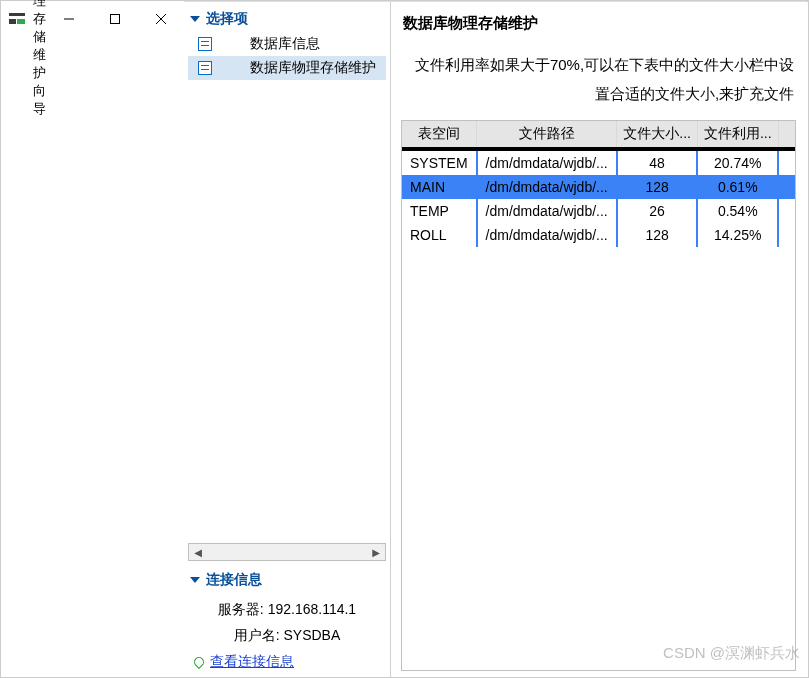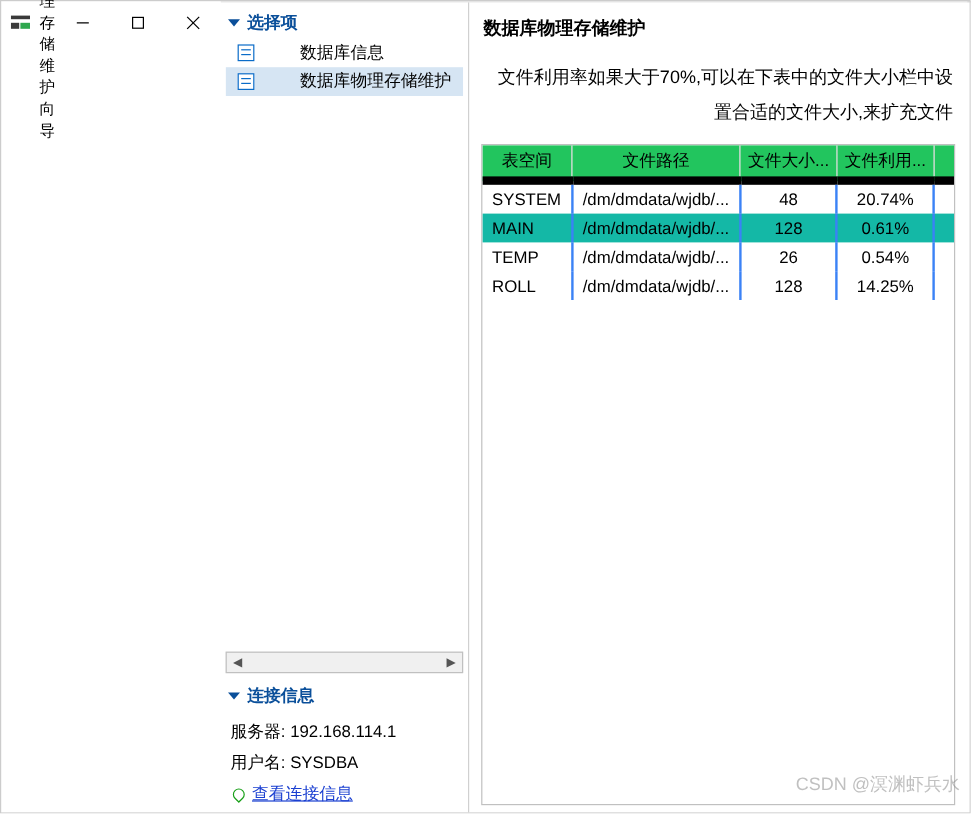--- a/index.html
+++ b/index.html
@@ -5,21 +5,21 @@
   * { box-sizing: border-box; font-family: "Microsoft YaHei", "SimSun", sans-serif; }
   body { margin: 0; background: #fff; font-size: 13px; color: #000; }
   .window { width: 809px; height: 678px; border: 1px solid #ccc; display: flex; flex-direction: row; background: #fff; position: relative; }
   .titlebar { height: 36px; display: flex; align-items: center; padding: 0 0 0 8px; }
   .titlebar .app-icon svg { width: 16px; height: 16px; display: block; }
   .titlebar .title-text { margin-left: 8px; font-size: 13px; }
   .winbtns { margin-left: auto; display: flex; }
   .winbtn { width: 46px; height: 32px; display: flex; align-items: center; justify-content: center; }
   .winbtn svg { width: 12px; height: 12px; stroke: #000; stroke-width: 1; fill: none; }
   .body { flex: 1; display: flex; border-top: 1px solid #e0e0e0; min-height: 0; }
-  .sidebar { width: 207px; display: flex; flex-direction: column; border-right: 1px solid #d0d0d0; padding: 4px; }
+  .sidebar { width: 207px; display: flex; flex-direction: column; border-right: 1px solid #d0d0d0; padding: 4px; text-align: center; }
   .section-hdr { display: flex; align-items: center; padding: 4px 2px; color: #0a4f9a; font-weight: bold; font-size: 14px; }
   .section-hdr .tri { width: 0; height: 0; border-left: 5px solid transparent; border-right: 5px solid transparent; border-top: 6px solid #0a4f9a; margin-right: 6px; }
   .nav-list { overflow: hidden; }
   .nav-item { display: flex; align-items: center; padding: 3px 4px 3px 10px; font-size: 14px; white-space: nowrap; cursor: default; gap: 34px; }
   .nav-item.sel { background: #d6e5f3; }
   .nav-item .doc-icon { width: 14px; height: 14px; border: 1px solid #0a6cc8; margin-right: 4px; position: relative; background: #fff; flex-shrink: 0; }
   .nav-item .doc-icon::before, .nav-item .doc-icon::after { content: ""; position: absolute; left: 2px; right: 2px; height: 1px; background: #0a6cc8; }
   .nav-item .doc-icon::before { top: 3px; }
   .nav-item .doc-icon::after { top: 7px; }
   .hscroll { margin-top: auto; display: flex; align-items: center; background: #f0f0f0; height: 18px; border: 1px solid #c0c0c0; }
@@ -28,25 +28,25 @@
   .conn-info { margin-top: 6px; font-size: 14px; }
   .conn-row { padding: 2px 4px 6px; white-space: nowrap; overflow: hidden; }
   .view-link { color: #1a3fd1; text-decoration: underline; display: flex; align-items: center; padding: 2px 4px; }
   .view-link .link-icon { width: 14px; height: 14px; margin-right: 4px; position: relative; }
   .view-link .link-icon::before { content: ""; position: absolute; inset: 2px; border: 1.5px solid #1aa01a; border-radius: 50% 50% 50% 0; transform: rotate(-45deg); }
   .main { flex: 1; display: flex; flex-direction: column; padding: 6px 10px 6px 10px; min-width: 0; }
   .page-title { font-size: 15px; font-weight: bold; padding: 6px 2px 18px; }
   .desc { font-size: 15px; line-height: 1.9; padding: 0 2px 12px; text-align: right; }
   .table-wrap { flex: 1; border: 1px solid #c0c0c0; overflow: hidden; background: #fff; }
   table { width: 100%; border-collapse: collapse; font-size: 14px; }
-  th { text-align: center; font-weight: normal; border-right: 1px solid #d9d9d9; border-bottom: 7px solid #000000; padding: 4px 6px; background: #22c55e; white-space: nowrap; }
+  th { text-align: center; font-weight: normal; border-right: 1px solid #d9d9d9; border-bottom: 4px solid #000000; padding: 4px 6px; background: #e5e5e5; white-space: nowrap; }
   td { border-right: 2px solid #3b82f6; padding: 4px 8px; white-space: nowrap; }
   td.c, th.c { text-align: center; }
   td.l { text-align: left; }
-  tr.rowsel td { background: #14b8a6; }
+  tr.rowsel td { background: #3b82f6; }
   th:last-child, td:last-child { border-right: none; }
   .footer { height: 50px; border-top: 1px solid #d0d0d0; display: flex; align-items: center; padding: 0 10px; }
   .help-icon { width: 22px; height: 22px; border: 1.5px solid #7a7a7a; border-radius: 50%; display: flex; align-items: center; justify-content: center; color: #7a7a7a; font-size: 14px; }
   .btns { margin-left: auto; display: flex; gap: 8px; }
   .btn { min-width: 100px; height: 30px; border: 4px solid #c2410c; background: #e1e1e1; display: flex; align-items: center; justify-content: flex-start; font-size: 16px; cursor: default; }
   .btn.disabled { color: #8a8a8a; }
   .watermark { position: absolute; right: 8px; bottom: 14px; color: rgba(140,140,140,0.55); font-size: 15px; pointer-events: none; }
 </style>
 </head>
 <body>

